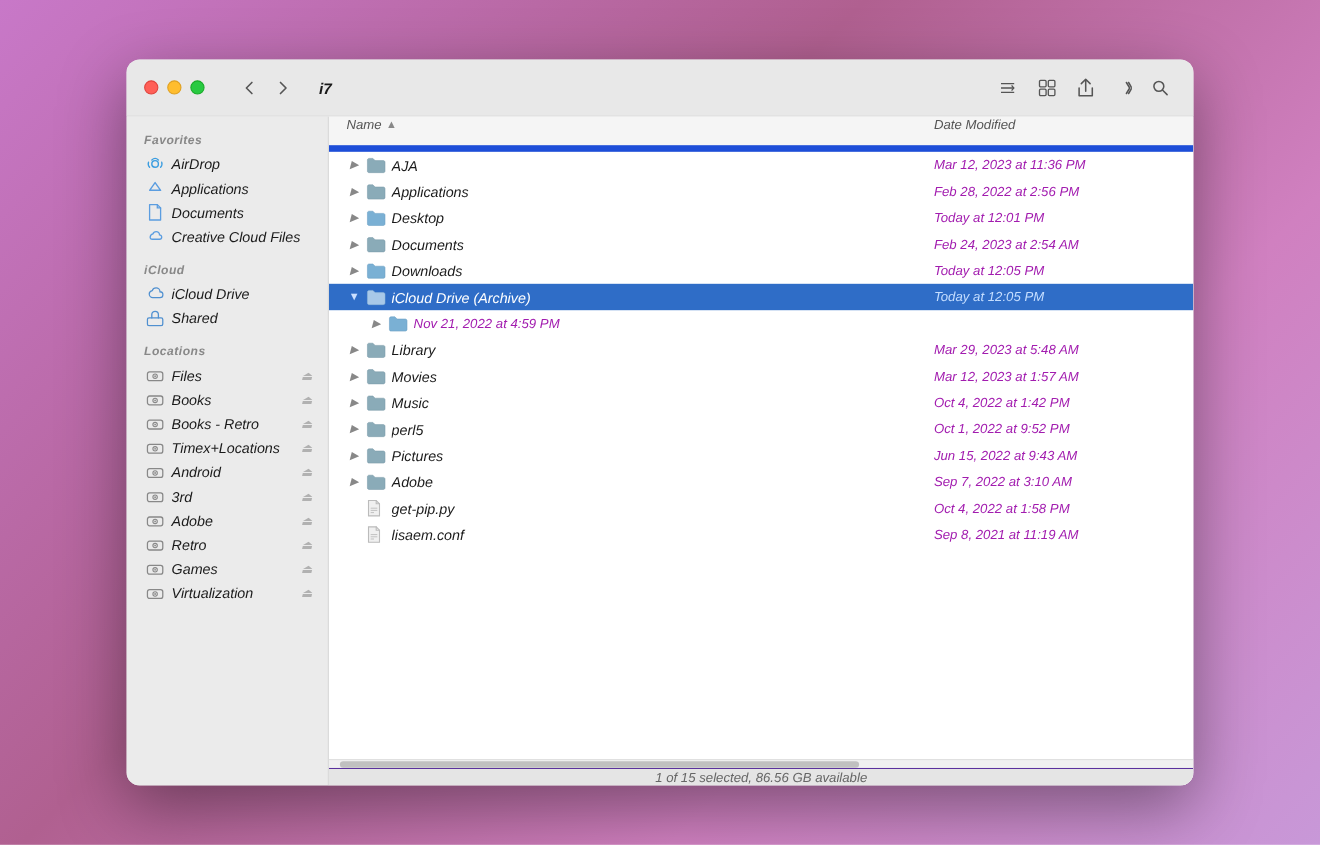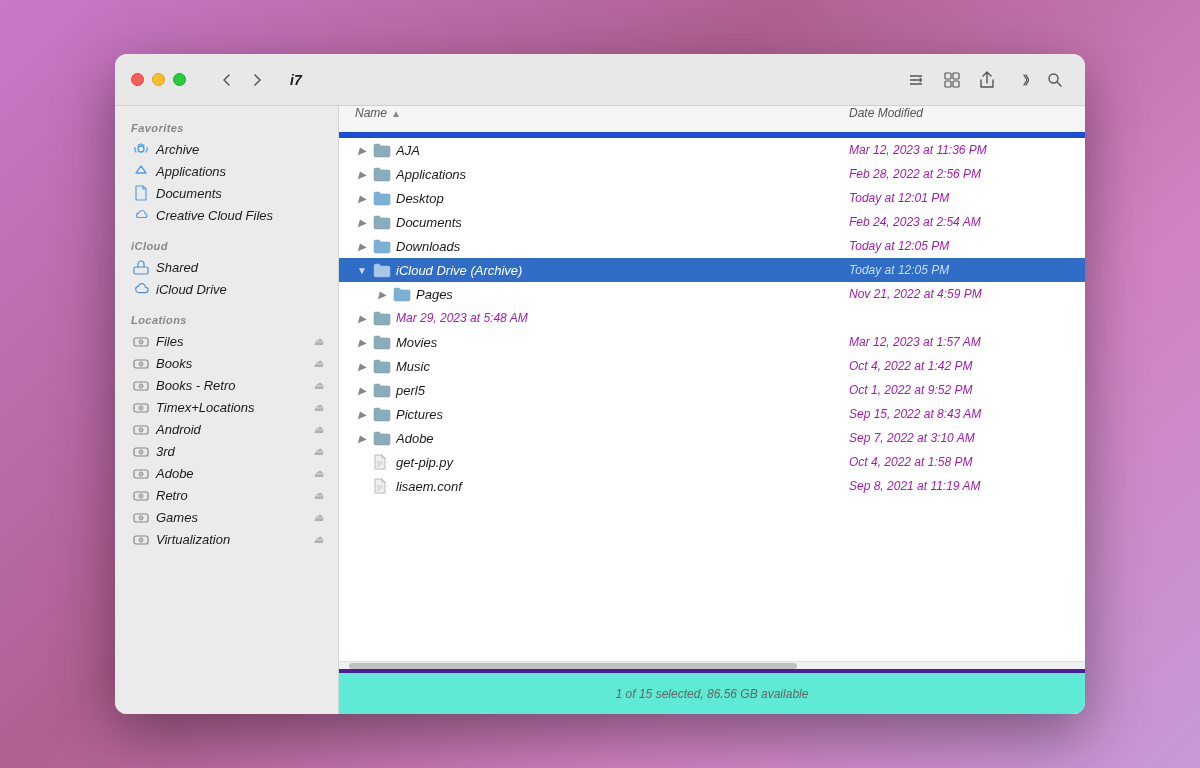--- a/index.html
+++ b/index.html
@@ -70,21 +70,21 @@
       display: flex;
       align-items: center;
       gap: 6px;
     }
     .content-area {
       display: flex;
       flex: 1;
       overflow: hidden;
     }
     .sidebar {
-      width: 224px;
+      width: 184px;
       background: #ebebeb;
       border-right: 1px solid #d5d5d5;
       overflow-y: auto;
       padding: 10px 0;
       flex-shrink: 0;
     }
     .sidebar-section-header {
       font-size: 11px;
       font-weight: 700;
       color: #888;
@@ -193,23 +193,23 @@
       text-overflow: ellipsis;
     }
     .file-date {
       width: 220px;
       font-size: 12px;
       color: #a21caf;
       flex-shrink: 0;
     }
     .file-row.selected .file-date { color: #c5deff; }
     .status-bar {
-      height: 45px;
-      background: #5eead4;
-      border-top: 4px solid #4c1d95;
+      height: 16px;
+      background: #e5e5e5;
+      border-top: 1px solid #4c1d95;
       display: flex;
       align-items: center;
       justify-content: center;
       font-size: 12px;
       color: #666;
       flex-shrink: 0;
     }
     .scrollbar-area {
       height: 8px;
       background: #f0f0f0;
@@ -302,21 +302,21 @@
     <div class="sidebar">
       <div class="sidebar-section-header">Favorites</div>
 
       <div class="sidebar-item">
         <span class="sidebar-icon airdrop-icon">
           <svg width="16" height="16" viewBox="0 0 16 16" fill="none">
             <circle cx="8" cy="8" r="3" fill="none" stroke="#3b9de0" stroke-width="1.3"></circle>
             <path d="M3 11C2 10 1.5 8 2 6.5M13 11c1-1 1.5-3 1-4.5M5 4.5C6 3.5 7 3 8 3c1 0 2 .5 3 1.5" stroke="#3b9de0" stroke-width="1.2" stroke-linecap="round" fill="none"></path>
           </svg>
         </span>
-        <span>Archive</span>
+        <span>AirDrop</span>
       </div>
 
       <div class="sidebar-item">
         <span class="sidebar-icon apps-icon">
           <svg width="16" height="16" viewBox="0 0 16 16" fill="none">
             <path d="M3 10L8 3l5 7H3z" fill="none" stroke="#5b9de0" stroke-width="1.3" stroke-linejoin="round"></path>
           </svg>
         </span>
         <span>Applications</span>
       </div>
@@ -336,36 +336,36 @@
           <svg width="16" height="16" viewBox="0 0 16 16" fill="none">
             <path d="M12 10.5C13.1 10.5 14 9.6 14 8.5s-.9-2-2-2c0-1.7-1.3-3-3-3-1.4 0-2.6.9-3 2.2C4.8 6 3.5 7.3 3.5 8.9c0 .9.7 1.6 1.6 1.6H12z" fill="none" stroke="#5b9de0" stroke-width="1.2"></path>
           </svg>
         </span>
         <span>Creative Cloud Files</span>
       </div>
 
       <div class="sidebar-section-header" style="margin-top:8px;">iCloud</div>
 
       <div class="sidebar-item">
-        <span class="sidebar-icon shared-icon">
-          <svg width="16" height="16" viewBox="0 0 16 16" fill="none">
-            <rect x="1" y="8" width="14" height="7" rx="1.5" fill="none" stroke="#5090d0" stroke-width="1.2"></rect>
-            <path d="M5 8V5a3 3 0 016 0v3" stroke="#5090d0" stroke-width="1.2" stroke-linecap="round"></path>
-          </svg>
-        </span>
-        <span>Shared</span>
-      </div>
-
-      <div class="sidebar-item">
         <span class="sidebar-icon icloud-icon">
           <svg width="18" height="14" viewBox="0 0 18 14" fill="none">
             <path d="M14 11C15.7 11 17 9.7 17 8s-1.3-3-3-3c0-2.2-1.8-4-4-4-1.8 0-3.4 1.2-3.9 2.8C4.4 4.2 3 5.6 3 7.3 3 9.3 4.7 11 6.7 11H14z" fill="none" stroke="#5090d0" stroke-width="1.3"></path>
           </svg>
         </span>
         <span>iCloud Drive</span>
+      </div>
+
+      <div class="sidebar-item">
+        <span class="sidebar-icon shared-icon">
+          <svg width="16" height="16" viewBox="0 0 16 16" fill="none">
+            <rect x="1" y="8" width="14" height="7" rx="1.5" fill="none" stroke="#5090d0" stroke-width="1.2"></rect>
+            <path d="M5 8V5a3 3 0 016 0v3" stroke="#5090d0" stroke-width="1.2" stroke-linecap="round"></path>
+          </svg>
+        </span>
+        <span>Shared</span>
       </div>
 
       <div class="sidebar-section-header" style="margin-top:8px;">Locations</div>
 
 
       <div class="sidebar-item">
         <span class="sidebar-icon">
           <svg width="16" height="16" viewBox="0 0 16 16" fill="none">
             <rect x="1" y="5" width="14" height="8" rx="2" fill="none" stroke="#888" stroke-width="1.2"></rect>
             <ellipse cx="8" cy="9" rx="2" ry="2" fill="none" stroke="#888" stroke-width="1"></ellipse>
@@ -563,31 +563,31 @@
           <span class="file-date">Today at 12:05 PM</span>
         </div>
 
         <div class="file-row indent-1">
           <span class="expand-btn">▶</span>
           <span class="file-icon">
             <svg width="18" height="16" viewBox="0 0 18 16" fill="none">
                 <path d="M1 3.5C1 2.67 1.67 2 2.5 2H6l2 2h7.5c.83 0 1.5.67 1.5 1.5v8c0 .83-.67 1.5-1.5 1.5h-13C1.67 15 1 14.33 1 13.5V3.5z" fill="#7ab0d4" stroke="#6aa0c4" stroke-width="0.5"></path>
               </svg>
           </span>
-          <span class="file-name">Pages</span>
           <span class="file-date">Nov 21, 2022 at 4:59 PM</span>
         </div>
 
         <div class="file-row">
           <span class="expand-btn">▶</span>
           <span class="file-icon">
             <svg width="18" height="16" viewBox="0 0 18 16" fill="none">
                 <path d="M1 3.5C1 2.67 1.67 2 2.5 2H6l2 2h7.5c.83 0 1.5.67 1.5 1.5v8c0 .83-.67 1.5-1.5 1.5h-13C1.67 15 1 14.33 1 13.5V3.5z" fill="#8aabb8" stroke="#7a9ba8" stroke-width="0.5"></path>
               </svg>
           </span>
+          <span class="file-name">Library</span>
           <span class="file-date">Mar 29, 2023 at 5:48 AM</span>
         </div>
 
         <div class="file-row">
           <span class="expand-btn">▶</span>
           <span class="file-icon">
             <svg width="18" height="16" viewBox="0 0 18 16" fill="none">
                 <path d="M1 3.5C1 2.67 1.67 2 2.5 2H6l2 2h7.5c.83 0 1.5.67 1.5 1.5v8c0 .83-.67 1.5-1.5 1.5h-13C1.67 15 1 14.33 1 13.5V3.5z" fill="#8aabb8" stroke="#7a9ba8" stroke-width="0.5"></path>
               </svg>
           </span>
@@ -618,21 +618,21 @@
         </div>
 
         <div class="file-row">
           <span class="expand-btn">▶</span>
           <span class="file-icon">
             <svg width="18" height="16" viewBox="0 0 18 16" fill="none">
                 <path d="M1 3.5C1 2.67 1.67 2 2.5 2H6l2 2h7.5c.83 0 1.5.67 1.5 1.5v8c0 .83-.67 1.5-1.5 1.5h-13C1.67 15 1 14.33 1 13.5V3.5z" fill="#8aabb8" stroke="#7a9ba8" stroke-width="0.5"></path>
               </svg>
           </span>
           <span class="file-name">Pictures</span>
-          <span class="file-date">Sep 15, 2022 at 8:43 AM</span>
+          <span class="file-date">Jun 15, 2022 at 9:43 AM</span>
         </div>
 
         <div class="file-row">
           <span class="expand-btn">▶</span>
           <span class="file-icon">
             <svg width="18" height="16" viewBox="0 0 18 16" fill="none">
                 <path d="M1 3.5C1 2.67 1.67 2 2.5 2H6l2 2h7.5c.83 0 1.5.67 1.5 1.5v8c0 .83-.67 1.5-1.5 1.5h-13C1.67 15 1 14.33 1 13.5V3.5z" fill="#8aabb8" stroke="#7a9ba8" stroke-width="0.5"></path>
               </svg>
           </span>
           <span class="file-name">Adobe</span>

